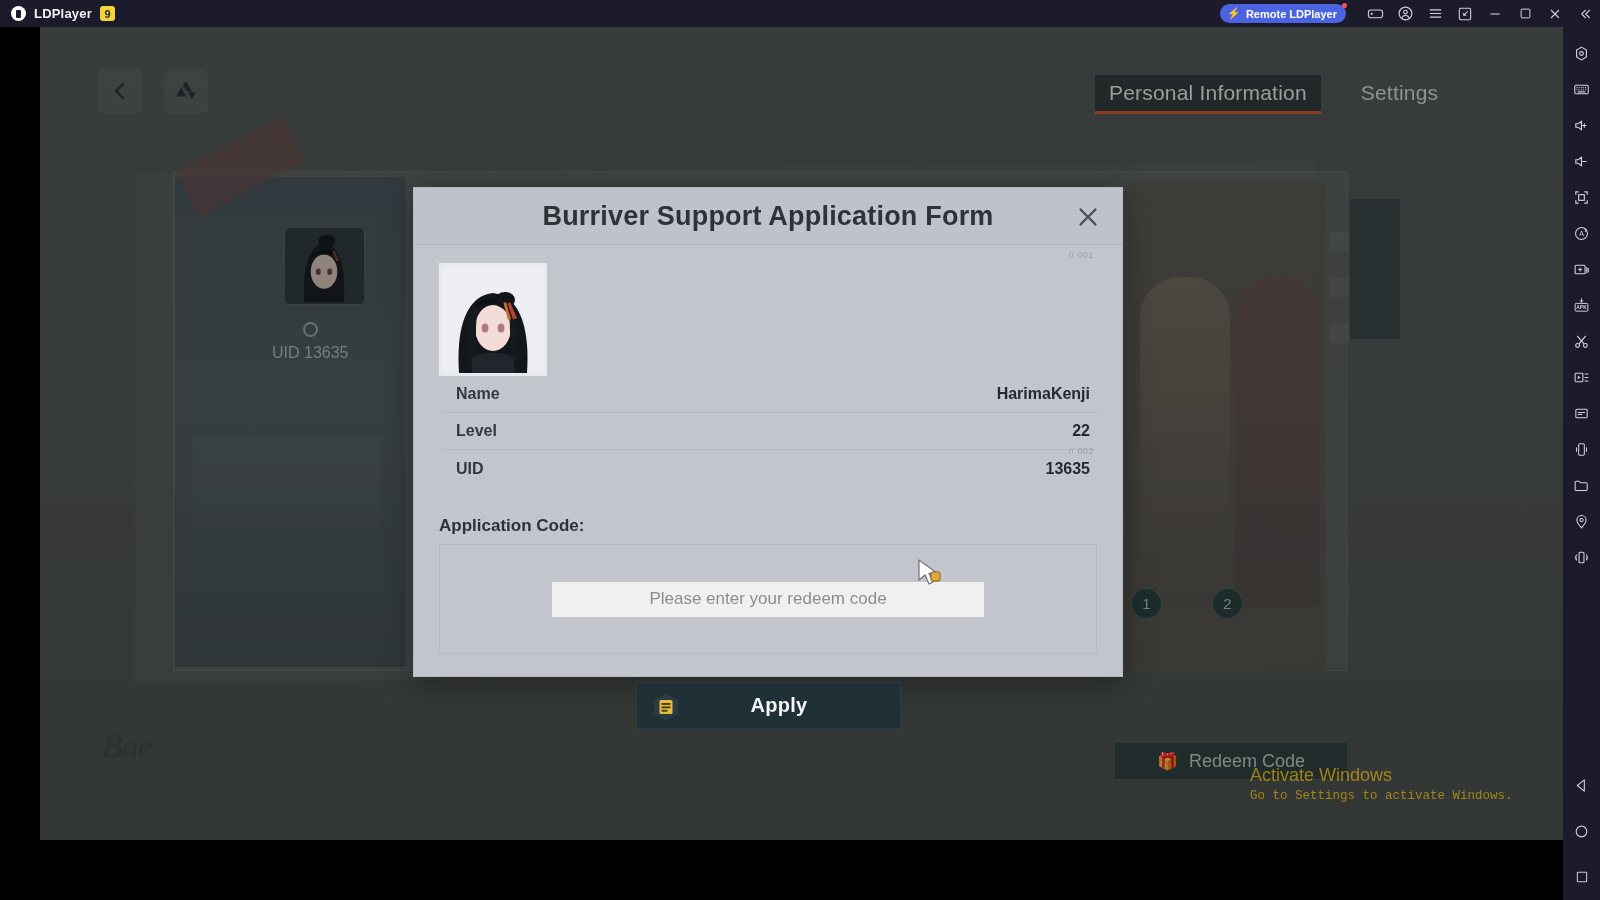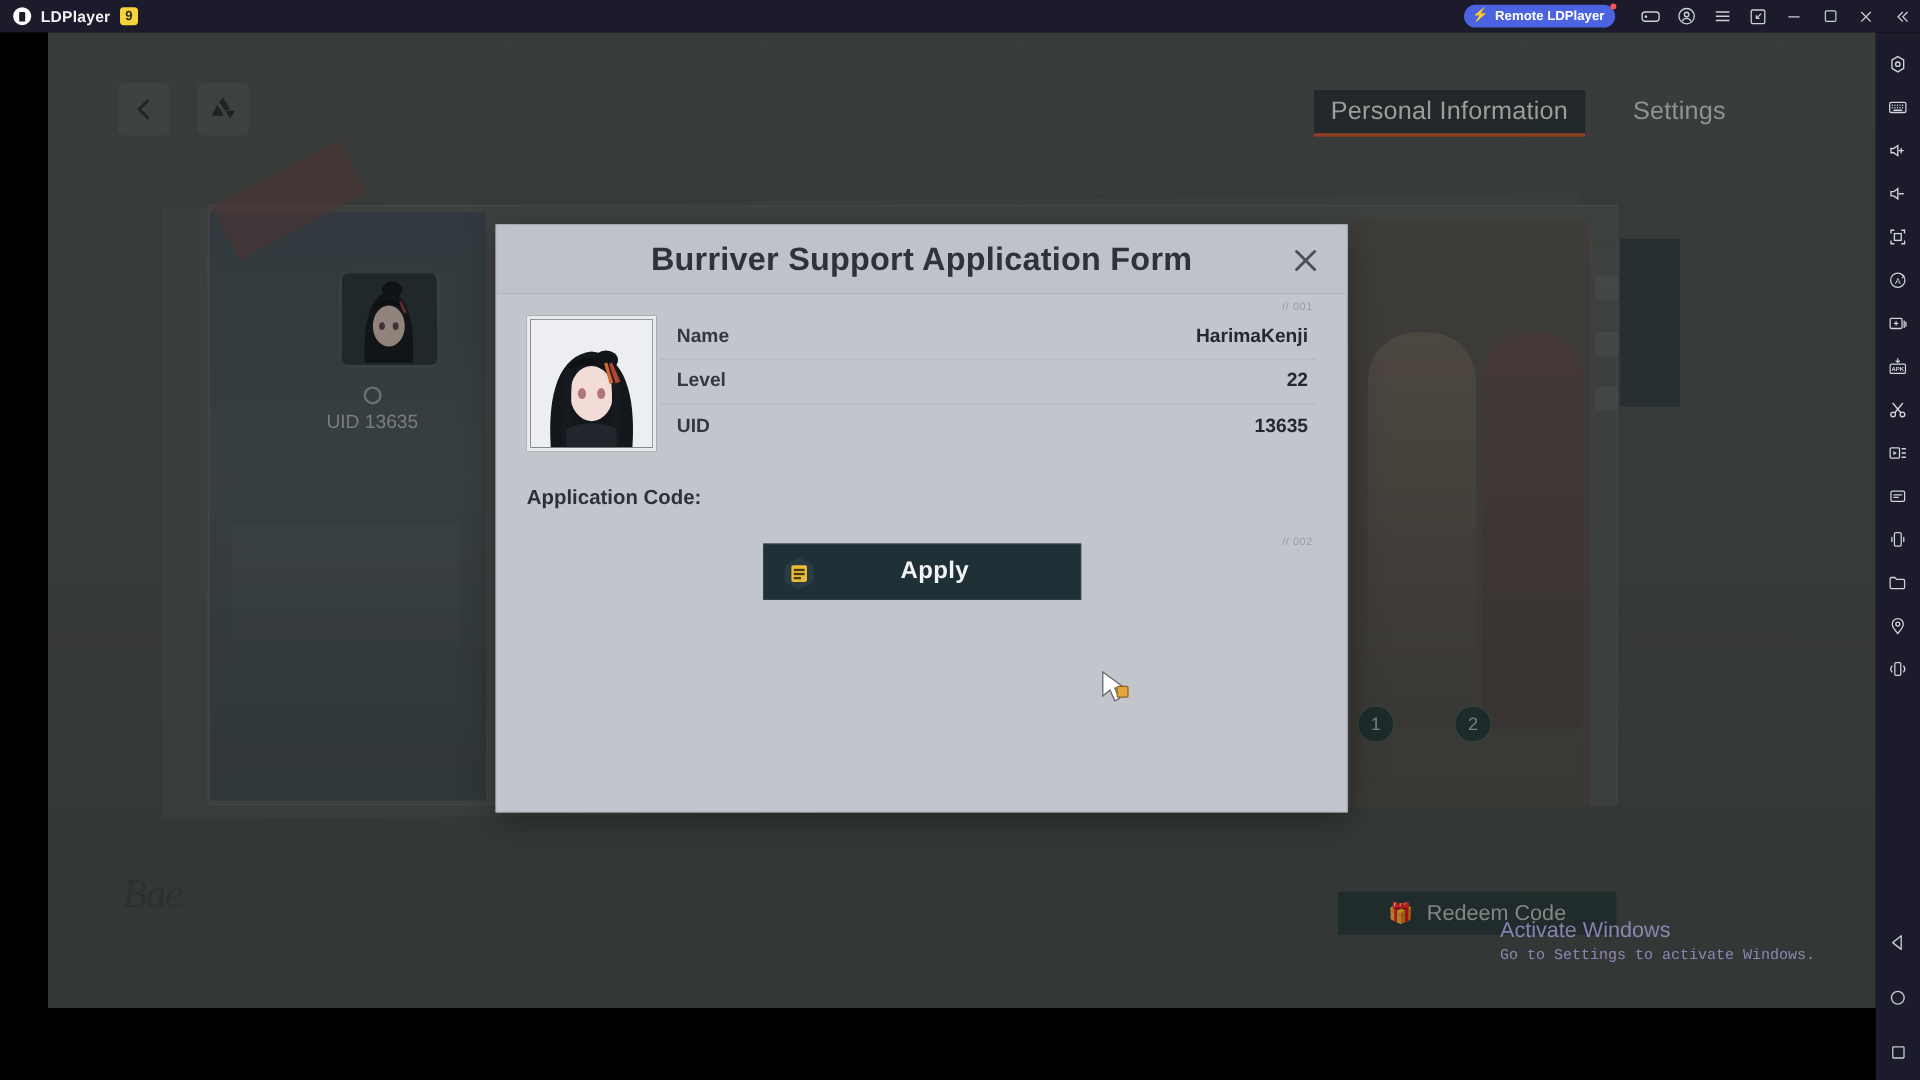--- a/index.html
+++ b/index.html
@@ -181,21 +181,21 @@
 
   .badge-circ {
     position:absolute; width:31px; height:31px; border-radius:50%;
     background:rgba(24,52,50,.75); border:1px solid rgba(130,150,145,.35);
     display:flex; align-items:center; justify-content:center;
     color:#9fb4ae; font-size:15px;
   }
 
   .watermark {
     position:absolute; left:1210px; top:738px;
-    color:#c4b5fd; opacity:.62; text-align:left;
+    color:#eab308; opacity:.62; text-align:left;
   }
   .watermark .l1 { font-size:18px; margin-bottom:3px; }
   .watermark .l2 { font-size:12.5px;font-family:Liberation Mono, monospace; }
 
   .signature {
     position:absolute; left:62px; top:700px; color:#343a38;
     font-family:"Liberation Serif", serif; font-style:italic;
     font-size:34px; opacity:.55; letter-spacing:-1px;
   }
   .signature-sub {
@@ -219,21 +219,21 @@
     display:flex; align-items:center; justify-content:center;
   }
   .dialog-title {
     font-size:27px; font-weight:bold; color:#2e3338; letter-spacing:.2px;
   }
   .dialog-close {
     position:absolute; right:18px; top:12px; width:33px; height:33px;
     display:flex; align-items:center; justify-content:center; color:#4a5057;
   }
 
-  .info-wrap { display:flex; padding:18px 25px 0 25px; position:relative; }
+  .info-wrap { display:flex; padding:18px 25px 0 25px; position:relative;flex-direction:column; }
   .tag-001{
     position:absolute; right:28px; top:5px; color:#9a9ea6; font-size:9px; letter-spacing:.5px;
   }
   .info-portrait {
     width:108px; height:113px; flex:0 0 auto;
     border:3px solid #e9eaee; background:#20262b;
     overflow:hidden; position:relative;
   }
   .info-table { flex:1 1 auto; margin-left:3px; }
   .info-row {
@@ -467,20 +467,23 @@
           <div class="info-row">
             <span class="k">UID</span>
             <span class="v">13635</span>
           </div>
         </div>
       </div>
 
       <div class="code-label">Application Code:</div>
       <div class="tag-002">// 002</div>
 
+      <div class="code-box">
+        <input class="code-input" type="text" placeholder="Please enter your redeem code" style="">
+      </div>
 
       <div class="apply-wrap">
         <div class="apply-btn">
           <span class="hexicon">
             <svg width="30" height="30" viewBox="0 0 30 30">
               <path d="M15 1.5 L27 8 L27 22 L15 28.5 L3 22 L3 8 Z" fill="#2a3b41"></path>
               <rect x="8.5" y="8" width="13" height="14" rx="1.6" fill="#e8bd3a"></rect>
               <rect x="10.5" y="11" width="9" height="1.9" fill="#4a3a10"></rect>
               <rect x="10.5" y="14.4" width="9" height="1.9" fill="#4a3a10"></rect>
               <rect x="10.5" y="17.8" width="6" height="1.9" fill="#4a3a10"></rect>

